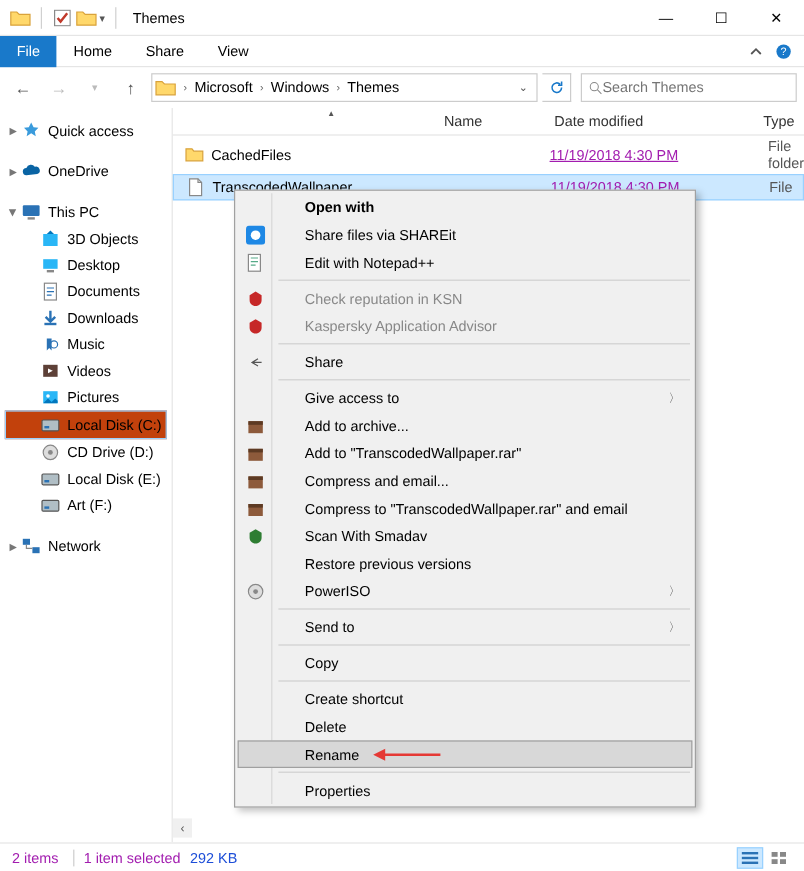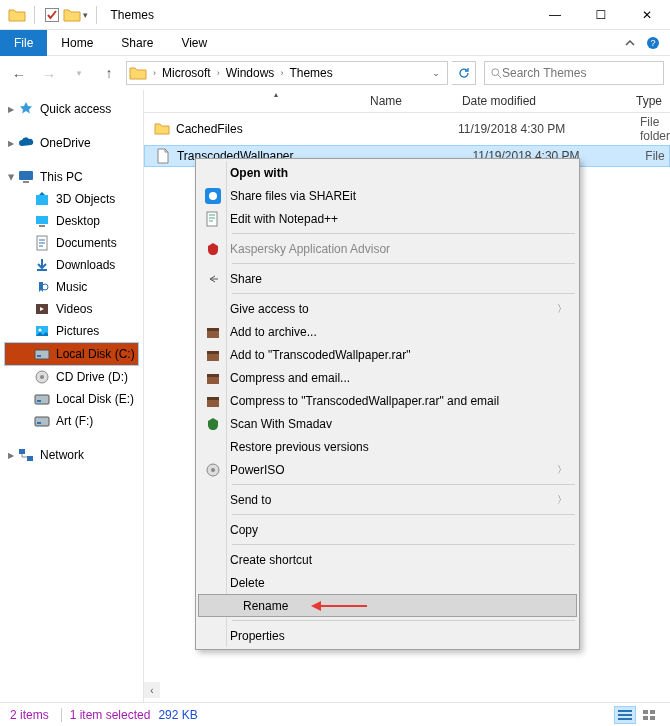--- a/index.html
+++ b/index.html
@@ -46,31 +46,31 @@
 .content { flex: 1; position: relative; }
 .cols { display: flex; padding: 4px 0; border-bottom: 1px solid #e5e5e5; font-size: 12px; color: #333; }
 .cols .chead { padding: 0 8px; text-align: right; }
 .cols .cname { width: 266px; padding-left: 30px; position: relative; }
 .cols .cdate { width: 134px; }
 .cols .ctype { flex: 1; }
 .sortarrow { position: absolute; left: 130px; top: -4px; font-size: 8px; color: #555; }
 
 .filelist { }
 .frow { display: flex; align-items: center; padding: 2px 0; font-size: 12px; gap: 48px; }
-.frow.selected { background: #cce8ff; border: 1px solid #99d1ff; text-align: center; }
+.frow.selected { background: #cce8ff; border: 1px solid #99d1ff; }
 .frow .fname { width: 266px; padding-left: 10px; display: flex; align-items: center; gap: 6px; }
-.frow .fdate { width: 134px; color: #404040; }
+.frow .fdate { width: 134px; color: #a21caf; text-decoration: underline; }
 .frow .ftype { flex: 1; color: #555; }
 .frow .ficon { width: 16px; height: 16px; }
 
 .contextmenu { position: absolute; left: 195px; top: 158px; width: 385px; background: #f0f0f0; border: 1px solid #a0a0a0; box-shadow: 3px 3px 6px rgba(0,0,0,0.25); font-size: 12px; z-index: 100; padding: 2px; }
 .cmitem { display: flex; align-items: center; height: 23px; padding-left: 4px; position: relative; }
-.cmitem.highlight { background: #d8d8d8; border: 1px solid #a0a0a0; padding-left: 16px; }
+.cmitem.highlight { background: #d8d8d8; border: 1px solid #a0a0a0; padding-left: 3px; }
 .cmitem .cmicon { width: 22px; display: flex; align-items: center; justify-content: center; }
-.cmitem .cmlabel { padding-left: 6px; }
+.cmitem .cmlabel { padding-left: 6px; margin-left: 24px; }
 .cmitem .cmlabel.bold { font-weight: 600; }
 .cmitem.disabled .cmlabel { color: #888; }
 .cmitem .subarrow { margin-left: auto; margin-right: 10px; font-size: 10px; color: #555; }
 .cmsep { height: 1px; background: #d0d0d0; margin: 3px 2px 3px 34px; }
 .cmgutter { position: absolute; left: 30px; top: 2px; bottom: 2px; width: 1px; background: #d8d8d8; }
 
 .redarrow { position: absolute; left: 110px; top: 4px; width: 60px; height: 14px; }
 
 .scroll-left { position: absolute; bottom: 4px; left: 0; width: 16px; height: 16px; background: #f0f0f0; display: flex; align-items: center; justify-content: center; color: #555; font-size: 10px; }
 
@@ -381,20 +381,28 @@
       </span>
       <span class="cmlabel">Edit with Notepad++</span>
     </div>
   <div class="cmsep"></div>
   <div class="cmitem disabled">
       <span class="cmicon">
         <svg width="14" height="14">
           <path fill="#c62828" d="M7 1l5 3v4c0 3-2 5-5 5S2 11 2 8V4z"></path>
         </svg>
       </span>
+      <span class="cmlabel">Check reputation in KSN</span>
+    </div>
+  <div class="cmitem disabled">
+      <span class="cmicon">
+        <svg width="14" height="14">
+          <path fill="#c62828" d="M7 1l5 3v4c0 3-2 5-5 5S2 11 2 8V4z"></path>
+        </svg>
+      </span>
       <span class="cmlabel">Kaspersky Application Advisor</span>
     </div>
   <div class="cmsep"></div>
   <div class="cmitem">
       <span class="cmicon">
         <svg width="14" height="14">
           <path d="M9 4l-5 3 5 3M4 7h8" stroke="#555" fill="none"></path>
         </svg>
       </span>
       <span class="cmlabel">Share</span>

